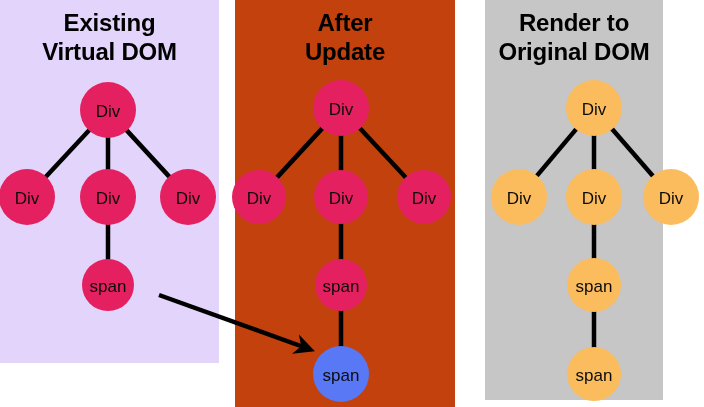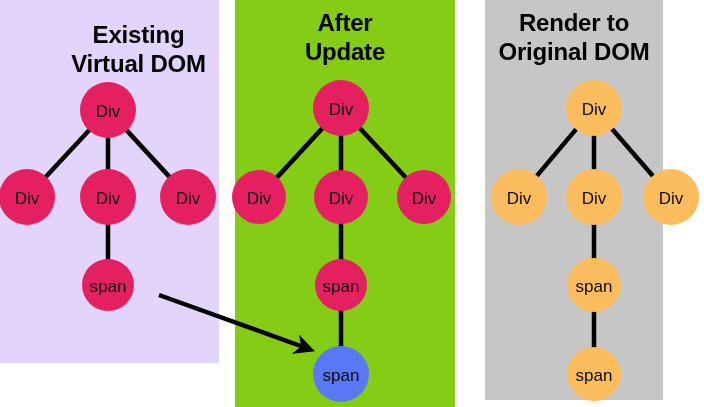--- a/index.html
+++ b/index.html
@@ -62,24 +62,24 @@
     fill: none;
   }
 </style>
 </head>
 <body>
 
 <div class="stage">
 
   <div id="panels-layer">
       <div class="panel" style="left: 0px; top: 0px; width: 219px; height: 363px; background: rgb(227, 212, 251);">
-        <div class="panel-title" style="top: 20px; padding-left: 29px;">Existing
+        <div class="panel-title" style="top: 8px;">Existing
 Virtual DOM</div>
       </div>
-      <div class="panel" style="left: 235px; top: 0px; width: 220px; height: 407px; background: #84cc16;">
+      <div class="panel" style="left: 235px; top: 0px; width: 220px; height: 407px; background: #c2410c;">
         <div class="panel-title" style="top: 8px;">After
 Update</div>
       </div>
       <div class="panel" style="left: 485px; top: 0px; width: 178px; height: 400px; background: rgb(198, 198, 198);">
         <div class="panel-title" style="top: 8px;">Render to
 Original DOM</div>
       </div>
     </div>
 
   <svg class="diagram-svg" id="diagram-svg" viewBox="0 0 704 407" xmlns="http://www.w3.org/2000/svg">

